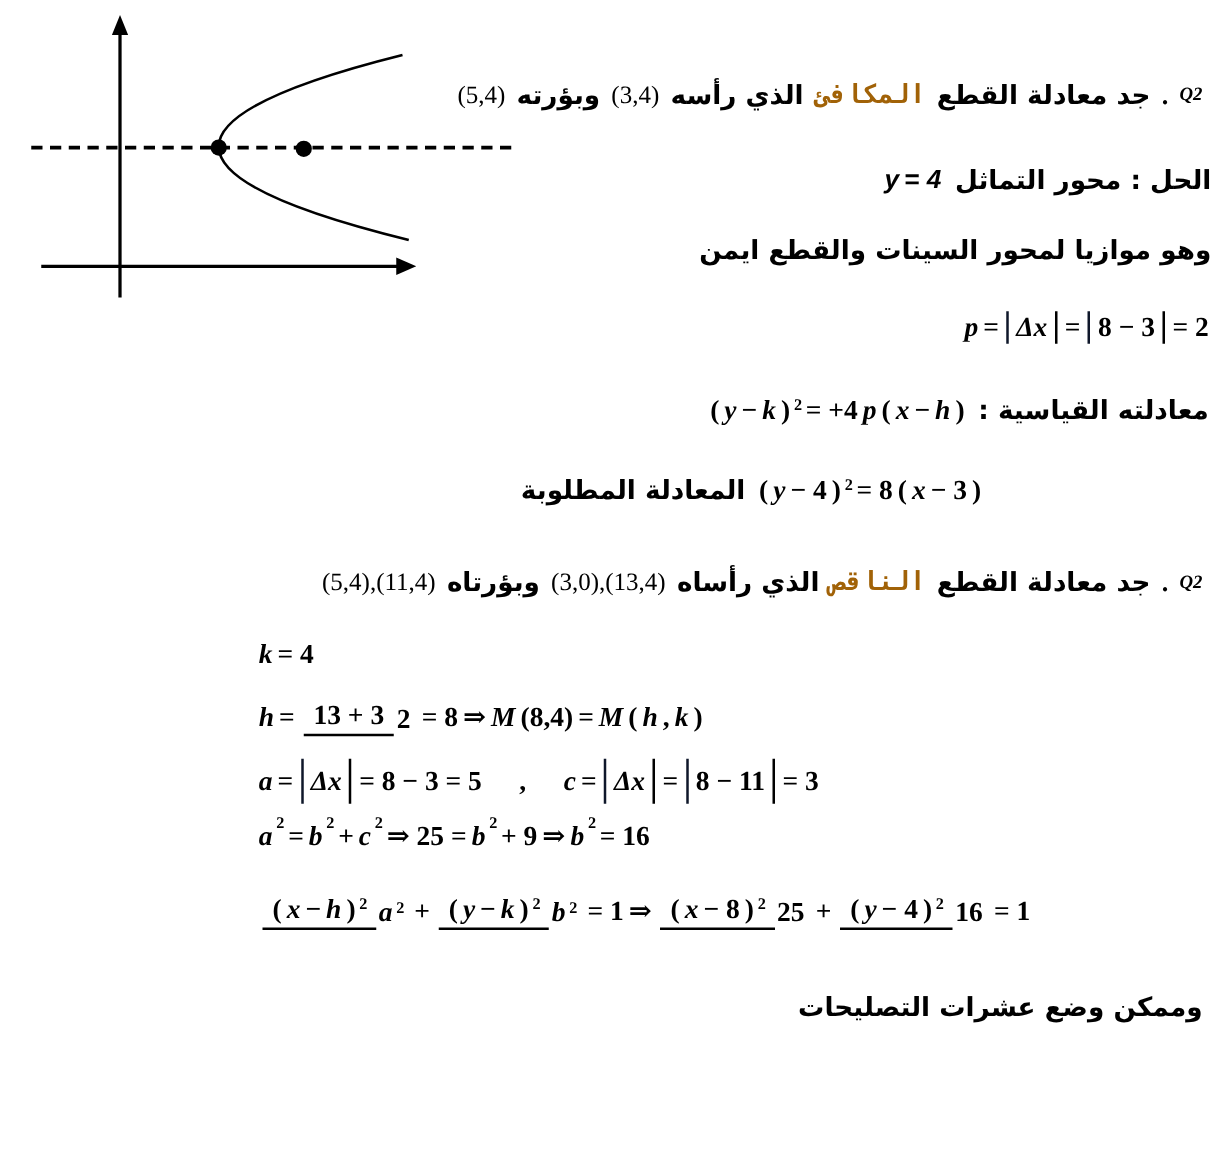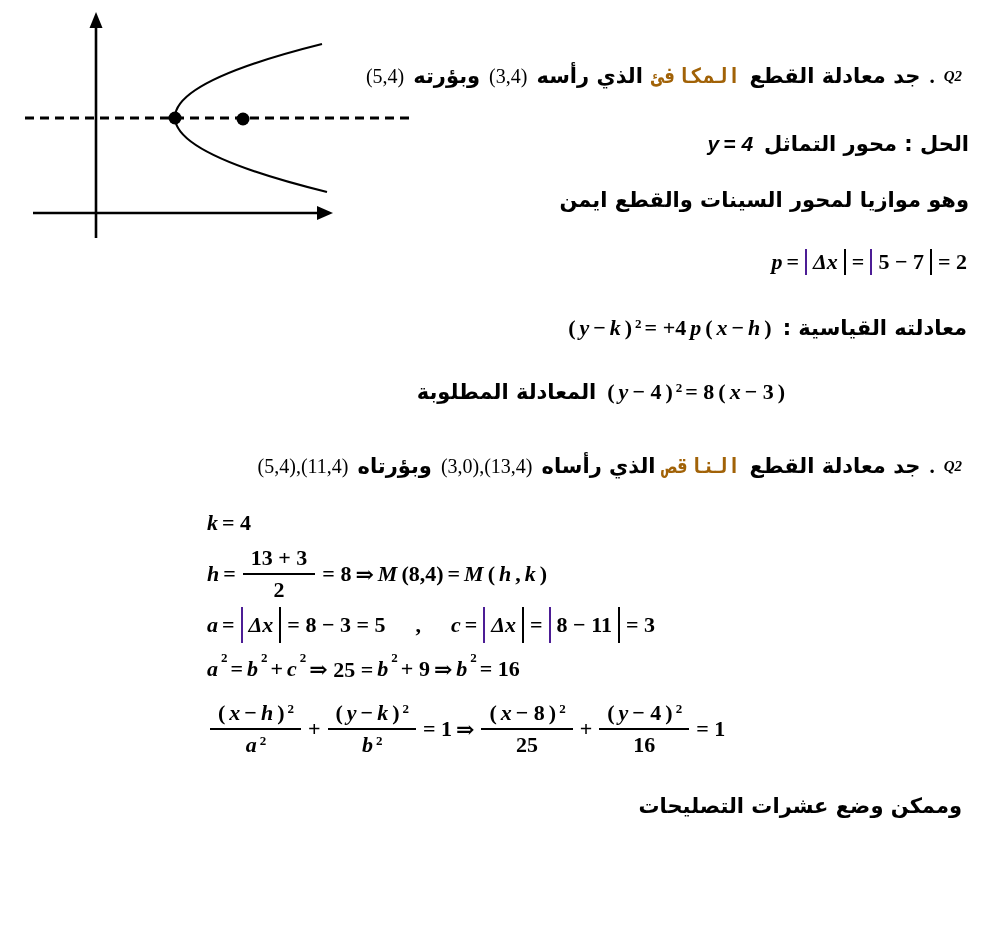--- a/index.html
+++ b/index.html
@@ -24,24 +24,24 @@
     font-family:"Liberation Serif","DejaVu Serif",serif;
     font-size:22px;font-weight:bold;white-space:pre;
   }
   .math-sans{font-family:"Liberation Sans","DejaVu Sans",sans-serif;font-size:21px;}
   .math .v{font-style:italic;margin:0 2px;}
   .math .n{margin:0 2px;}
   .math .sup{font-size:13px;align-self:flex-start;transform:translateY(1px);margin-left:1px;margin-right:1px;}
   .math .sp{display:inline-block;width:26px;}
   .math .abs{
     display:inline-flex;align-items:center;align-self:stretch;
-    border-left:2px solid #4c1d95;border-right:2px solid #000;
+    border-left:2px solid #0f172a;border-right:2px solid #000;
     padding:0 4px;margin:0 4px;
   }
-  .math .frac{display:inline-flex;flex-direction:column;align-items:center;margin:0 5px;}
+  .math .frac{display:inline-flex;align-items:center;margin:0 5px;}
   .math .fnum{display:inline-flex;align-items:center;border-bottom:2px solid #000;padding:0 6px 2px 6px;}
   .math .fden{display:inline-flex;align-items:center;padding-top:2px;}
   .mrow{position:absolute;left:205px;display:flex;align-items:center;}
   .graph{position:absolute;left:0;top:0;}
 </style>
 </head>
 <body>
 
 <div class="page">
 
@@ -70,21 +70,21 @@
   <div class="rline" style="top:122px;height:44px;right:13px;">
     <span class="ar" dir="rtl">الحل : محور التماثل</span>
     <span class="math math-sans" style="font-style:italic;"><span class="v">y</span><span class="n">= 4</span></span>
   </div>
 
   <div class="rline" style="top:180px;height:40px;right:13px;">
     <span class="ar" dir="rtl">وهو موازيا لمحور السينات والقطع ايمن</span>
   </div>
 
   <div class="rline" style="top:240px;height:44px;right:13px;">
-    <span class="math"><span class="v">p</span><span class="n">=</span><span class="abs"><span class="v">Δx</span></span><span class="n">=</span><span class="abs"><span class="n">5 − 7</span></span><span class="n">= 2</span></span>
+    <span class="math"><span class="v">p</span><span class="n">=</span><span class="abs"><span class="v">Δx</span></span><span class="n">=</span><span class="abs"><span class="n">8 − 3</span></span><span class="n">= 2</span></span>
   </div>
 
   <div class="rline" style="top:304px;height:48px;right:15px;">
     <span class="ar" dir="rtl">معادلته القياسية :</span>
     <span class="math"><span class="n">(</span><span class="v">y</span><span class="n">−</span><span class="v">k</span><span class="n">)</span><span class="sup">2</span><span class="n">= +4</span><span class="v">p</span><span class="n">(</span><span class="v">x</span><span class="n">−</span><span class="v">h</span><span class="n">)</span></span>
   </div>
 
   <div class="rline" style="top:368px;height:48px;right:195px;">
     <span class="math"><span class="n">(</span><span class="v">y</span><span class="n">− 4</span><span class="n">)</span><span class="sup">2</span><span class="n">= 8</span><span class="n">(</span><span class="v">x</span><span class="n">− 3</span><span class="n">)</span></span>
     <span class="ar" dir="rtl">المعادلة المطلوبة</span>

